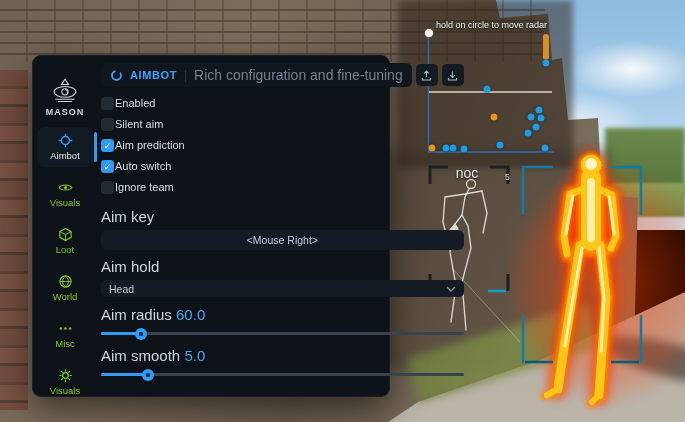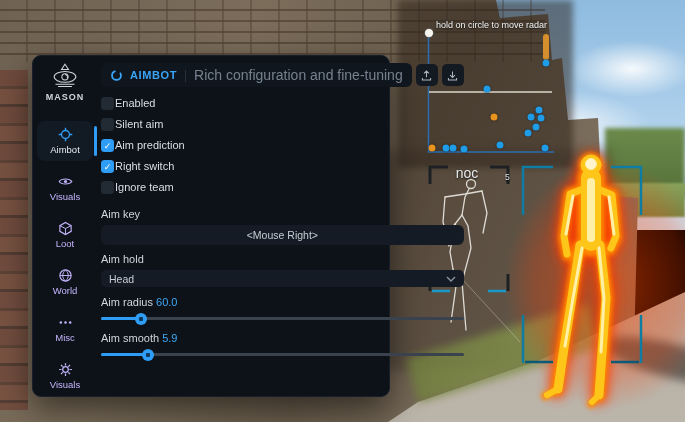--- a/index.html
+++ b/index.html
@@ -46,27 +46,27 @@
   .hint{left:436px;top:20px;font-size:9px;color:#f2f4f6;text-shadow:0 1px 2px rgba(0,0,0,.9);}
   .esp-name{left:467px;top:165px;transform:translateX(-50%);font-size:14px;color:#e8ebee;
        text-shadow:0 1px 2px rgba(0,0,0,.9);}
   .esp-dist{left:505px;top:172px;font-size:8.5px;color:#dfe3e6;text-shadow:0 1px 2px rgba(0,0,0,.9);}
   #radar-dots div{position:absolute;width:7px;height:7px;border-radius:50%;
        transform:translate(-50%,-50%);box-shadow:0 0 2px rgba(0,0,0,.6);}
 
   
   #panel{left:32px;top:55px;width:356px;height:340px;background:#0d1219;border:1px solid #161f2a;
        border-radius:9px;box-shadow:0 12px 34px rgba(0,0,0,.55);display:flex;color:#dbe2e9;}
-  #side{width:64px;flex:0 0 64px;display:flex;flex-direction:column;align-items:center;padding-top:7px;}
+  #side{width:64px;flex:0 0 64px;display:flex;flex-direction:column;align-items:center;padding-top:22px;}
   .logo{display:flex;flex-direction:column;align-items:center;height:48px;margin-bottom:10px;}
   .logo svg{width:32px;height:26px;}
   .brand{font-size:9px;letter-spacing:1px;color:#cfd6dd;font-weight:bold;margin-top:3px;}
   #nav{display:flex;flex-direction:column;gap:7px;width:100%;align-items:center;}
   .side-item{position:relative;width:56px;height:40px;border-radius:8px;display:flex;flex-direction:column;
-       align-items:center;justify-content:center;gap:2px;color:#c4b5fd;cursor:pointer;}
+       align-items:center;justify-content:center;gap:2px;color:#84cc16;cursor:pointer;}
   .side-item .nav-ic{width:15px;height:15px;display:block;}
   .side-item .nav-ic svg{width:15px;height:15px;display:block;}
   .side-item .nav-lb{font-size:9.5px;}
   .side-item.active{background:#121a24;color:#e8edf2;}
   .side-item.active .nav-ic{color:var(--accent,#2f9df5);}
   .side-item.active .bar{position:absolute;right:-4px;top:5px;width:3px;height:30px;border-radius:2px;
        background:var(--accent,#2f9df5);}
   #content{flex:1;padding:7px 12px 0 4px;display:flex;flex-direction:column;}
   .hdr-row{display:flex;align-items:center;gap:4px;height:24px;}
   .hdr-bar{flex:1;height:24px;background:#10161e;border-radius:6px;display:flex;align-items:center;
@@ -77,21 +77,21 @@
   .hdr-sub{color:#76818e;font-size:14px;white-space:nowrap;overflow:hidden;text-overflow:ellipsis;}
   .icon-btn{width:22px;height:22px;background:#141a22;border-radius:5px;display:flex;align-items:center;
        justify-content:center;color:#aeb6bf;cursor:pointer;}
   .icon-btn svg{width:13px;height:13px;}
   #toggles{margin-top:10px;display:flex;flex-direction:column;}
   .t-row{height:21px;display:flex;align-items:flex-start;gap:1px;cursor:pointer;}
   .cb{width:13px;height:13px;border-radius:3.5px;background:#222a34;display:flex;align-items:center;
        justify-content:center;font-size:9px;color:#fff;}
   .cb.on{background:var(--accent,#2f9df5);}
   .t-lb{font-size:11px;color:#d9dfe6;}
-  .sec-lb{font-size:11px;color:#cfd6dd;margin-top:6px;}
+  .sec-lb{font-size:15px;color:#cfd6dd;margin-top:6px;}
   .sec-lb .val{color:#3fa9f5;margin-top:27px;}
   .key-btn{margin-top:5px;height:20px;background:#151b24;border-radius:6px;display:flex;align-items:center;
        justify-content:center;font-size:10.5px;color:#c6cdd5;cursor:pointer;}
   .select{margin-top:5px;height:17px;background:#151b24;border-radius:5px;display:flex;align-items:center;
        justify-content:space-between;padding:0 8px;font-size:10.5px;color:#c6cdd5;cursor:pointer;}
   .slider{margin-top:9px;position:relative;height:3px;background:#3a424d;border-radius:2px;}
   .slider .fill{position:absolute;left:0;top:0;height:100%;border-radius:2px;background:var(--accent,#2f9df5);}
   .slider .knob{position:absolute;top:50%;transform:translate(-50%,-50%);width:12px;height:12px;
        border-radius:50%;background:radial-gradient(circle,#0d395c 0 2px,var(--accent,#2f9df5) 2.5px);
        cursor:grab;}
@@ -323,21 +323,21 @@
         <div class="t-row">
           <span class="cb"></span>
           <span class="t-lb">Silent aim</span>
         </div>
         <div class="t-row">
           <span class="cb on">✓</span>
           <span class="t-lb">Aim prediction</span>
         </div>
         <div class="t-row">
           <span class="cb on">✓</span>
-          <span class="t-lb">Right switch</span>
+          <span class="t-lb">Auto switch</span>
         </div>
         <div class="t-row">
           <span class="cb"></span>
           <span class="t-lb">Ignore team</span>
         </div>
       </div>
 
     <div class="sec-lb">Aim key</div>
     <div class="key-btn">&lt;Mouse Right&gt;</div>
 
@@ -351,20 +351,20 @@
 
     <div class="sec-lb" style="margin-top:9px">
       <span>Aim radius</span> <span class="val">60.0</span>
     </div>
     <div class="slider">
       <div class="fill" style="width: 11%;"></div>
       <div class="knob" style="left: 11%;"></div>
     </div>
 
     <div class="sec-lb" style="margin-top:12px">
-      <span>Aim smooth</span> <span class="val">5.9</span>
+      <span>Aim smooth</span> <span class="val">5.0</span>
     </div>
     <div class="slider">
       <div class="fill" style="width: 13%;"></div>
       <div class="knob" style="left: 13%;"></div>
     </div>
   </div>
 </div>
 
 </body></html>

